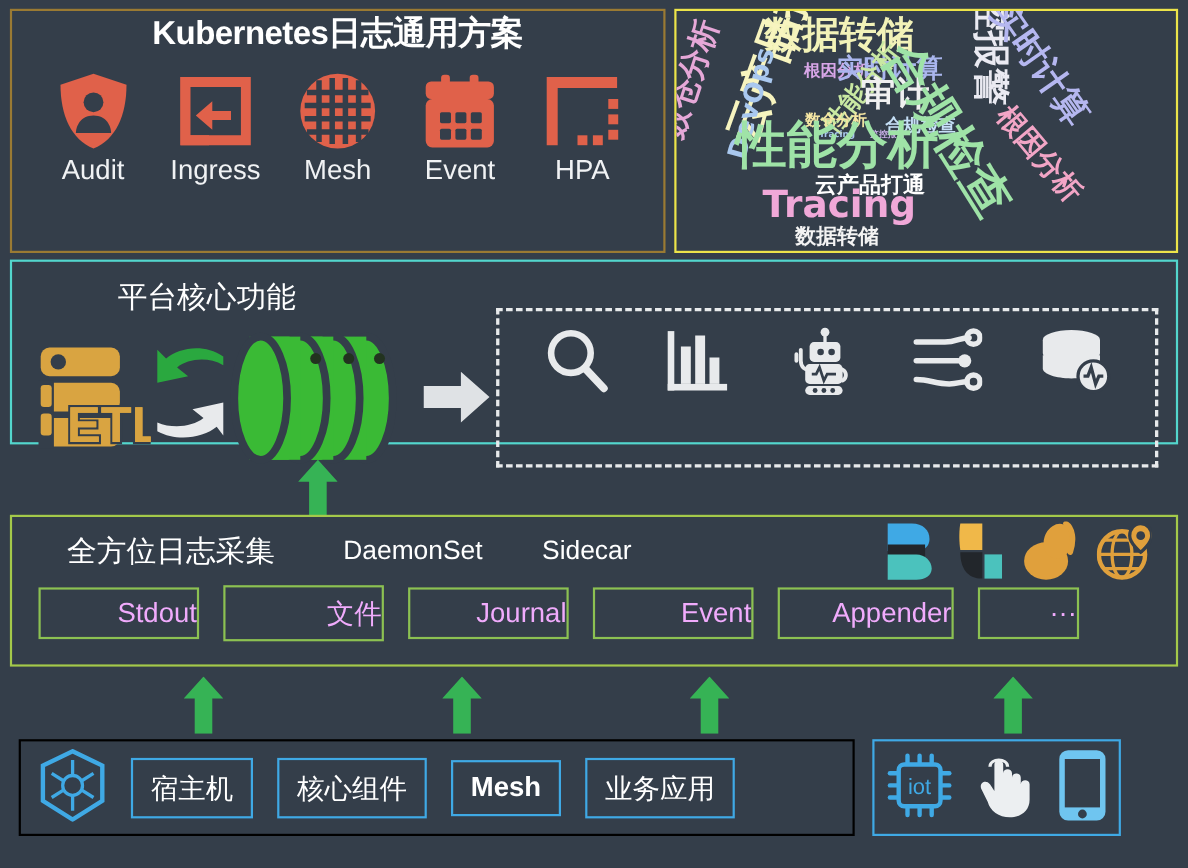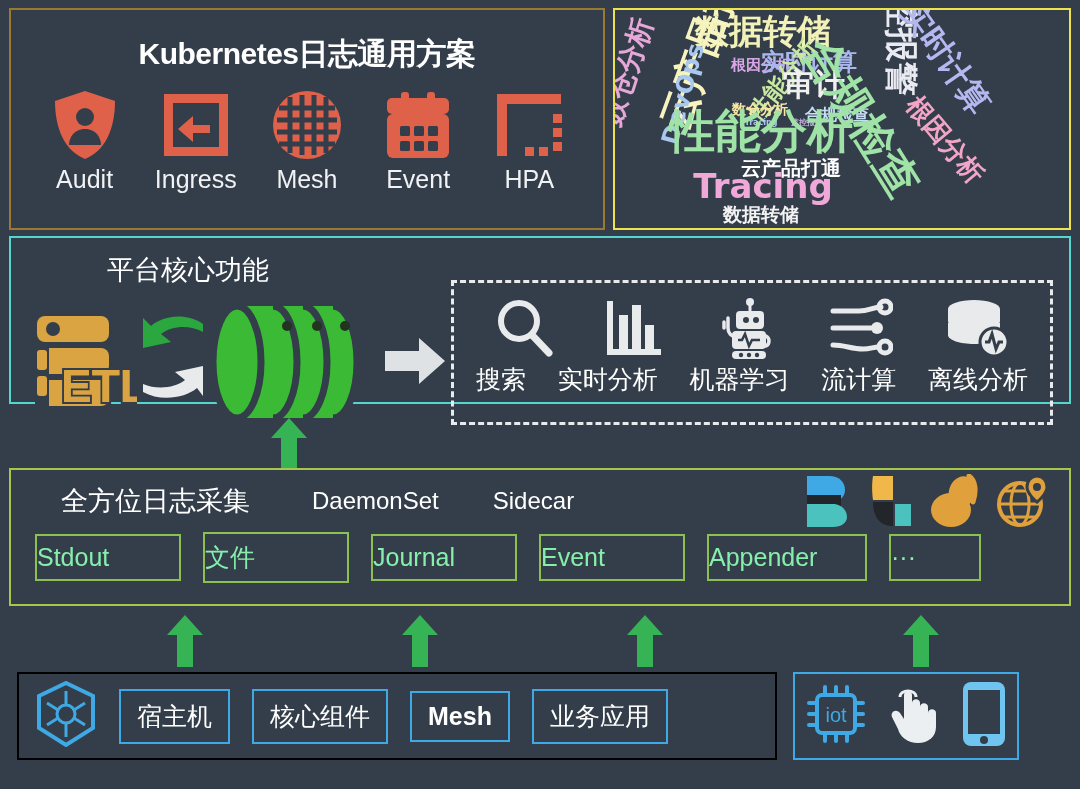--- a/index.html
+++ b/index.html
@@ -16,21 +16,21 @@
   .panel { position: absolute; }
 
   
   #k8s-panel {
     left: 9px; top: 8px; width: 596px; height: 222px;
     border: 2px solid #9a7a33;
   }
   #k8s-title {
     text-align: center; color: #ffffff;
     font-size: 30px; font-weight: bold;
-    margin-top: 24px; letter-spacing: -0.5px;
+    margin-top: 0; letter-spacing: -0.5px;
   }
   #k8s-icons {
     display: flex; justify-content: space-around;
     margin-top: 14px; padding: 0 18px;
   }
   .k8s-item { text-align: center; width: 104px; }
   .k8s-glyph { height: 72px; display: flex; align-items: center; justify-content: center; }
   .k8s-label { color: #f0f2f4; font-size: 25px; margin-top: 4px; }
 
   
@@ -73,22 +73,22 @@
     border: 2px solid #a4c94a;
   }
   #collect-head { display: flex; align-items: center; height: 62px; position: relative; }
   #collect-title { color: #ffffff; font-size: 27px; margin-left: 50px; }
   .mode-label { color: #ffffff; font-size: 24px; }
   #mode-daemonset { margin-left: 62px; }
   #mode-sidecar { margin-left: 54px; }
   #agent-logos { position: absolute; right: 22px; top: 4px; display: flex; gap: 18px; align-items: center; }
   #collect-boxes { display: flex; align-items: center; padding: 0 24px; gap: 22px; }
   .src-box {
-    border: 2px solid #8cc152; color: #86efac;
-    font-size: 25px; text-align: left;
+    border: 2px solid #8cc152; color: #f0abfc;
+    font-size: 25px; text-align: right;
     padding: 7px 0; min-width: 104px;
   }
 
   
   .up-arrow { position: absolute; width: 36px; height: 52px; }
 
   
   #infra-panel {
     left: 17px; top: 672px; width: 760px; height: 88px;
     border: 2px solid #000000;
@@ -324,27 +324,20 @@
             <svg width="66" height="62" viewBox="0 0 66 62">
               <ellipse cx="30" cy="12" rx="26" ry="9" fill="#e8eaec"></ellipse>
               <path d="M4 12 L4 24 C4 29 16 33 30 33 C44 33 56 29 56 24 L56 12" fill="#e8eaec"></path>
               <path d="M4 26 L4 38 C4 43 16 47 30 47 C44 47 56 43 56 38 L56 26" fill="#e8eaec"></path>
               <circle cx="50" cy="45" r="14" fill="#e8eaec" stroke="#343e4a" stroke-width="3"></circle>
               <polyline points="41,45 45,45 48,37 52,52 55,45 59,45" fill="none" stroke="#343e4a" stroke-width="3"></polyline>
             </svg>
           </div>
 
         </div>
-        <div id="dashed-labels">
-          <span>搜索</span>
-          <span>实时分析</span>
-          <span>机器学习</span>
-          <span>流计算</span>
-          <span>离线分析</span>
-        </div>
       </div>
 
     </div>
   </div>
 
   <div class="up-arrow" style="left:271px; top:418px;">
     <svg width="36" height="52" viewBox="0 0 36 52">
         <path d="M18 0 L36 20 L26 20 L26 52 L10 52 L10 20 L0 20 Z" fill="#36b355"></path>
       </svg>
   </div>

